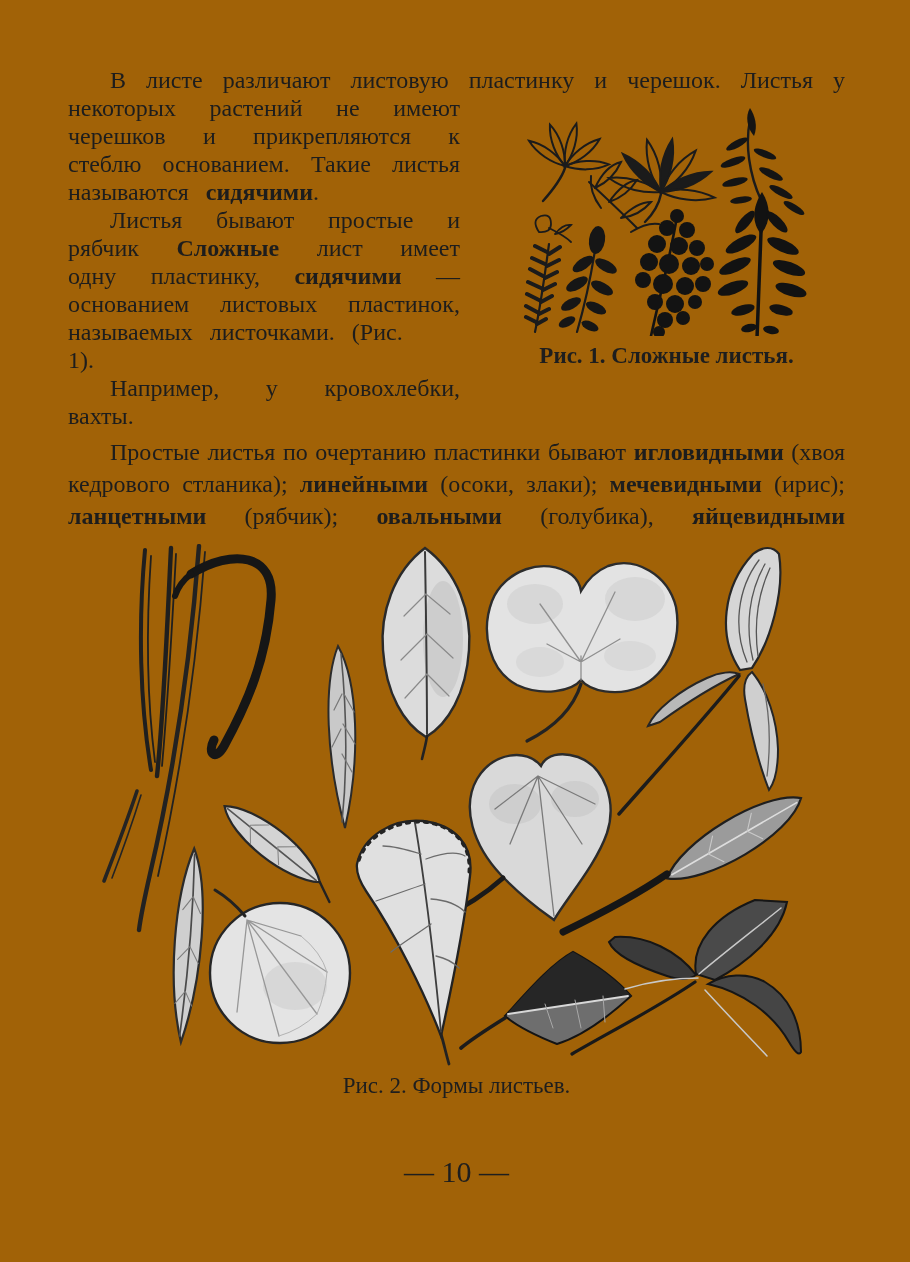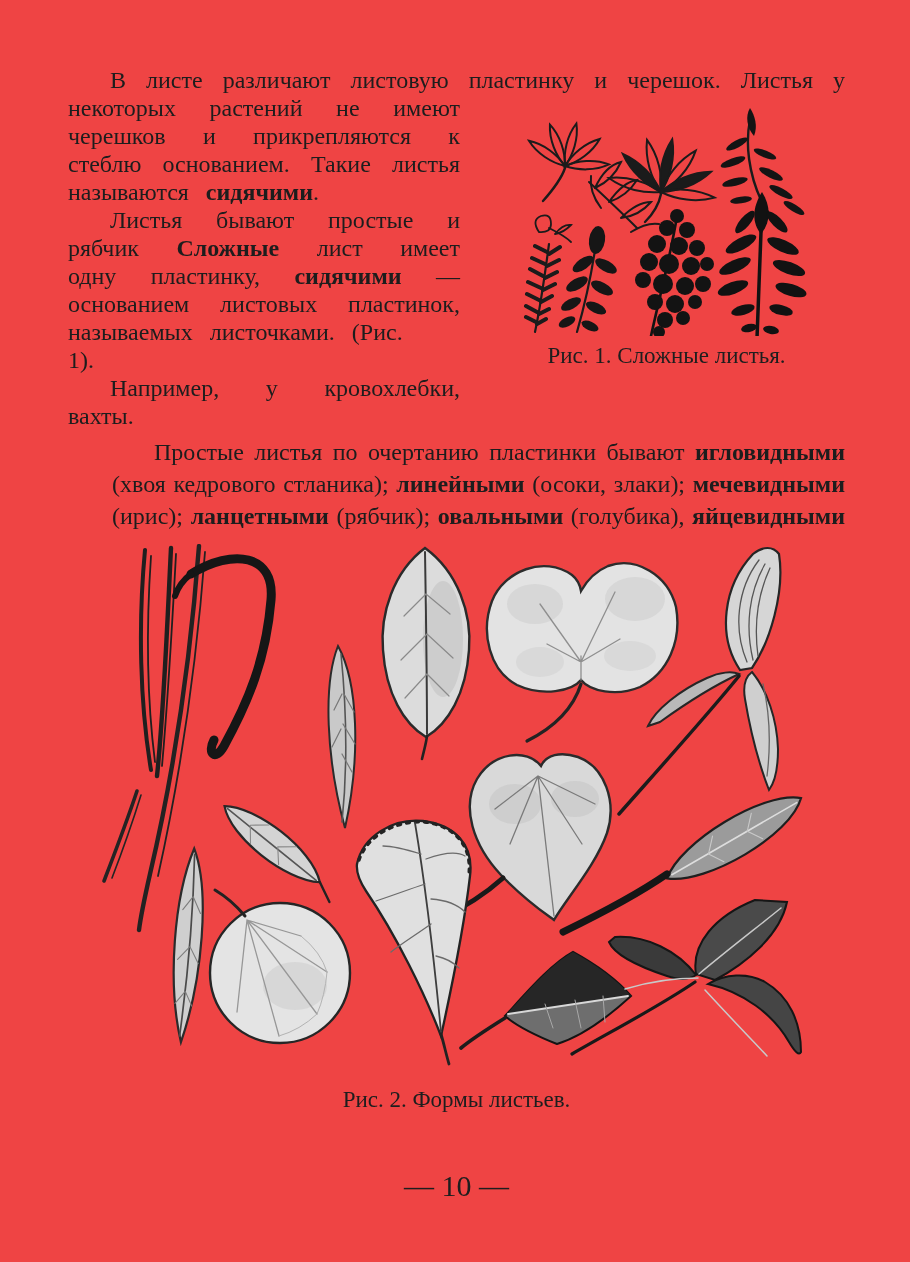--- a/index.html
+++ b/index.html
@@ -1,39 +1,39 @@
 <!DOCTYPE html>
 <html lang="ru"><head>
 <meta charset="utf-8">
 <style>
   html,body{margin:0;padding:0;background:#ffffff;}
   .page{
     position:relative;
     width:910px;height:1262px;
     box-sizing:border-box;
     padding:66px 65px 0 68px;
-    background:#ef4444;
+    background:#a16207;
     font-family:"Liberation Serif", serif;
     color:#1d1d1d;
     overflow:hidden;
   }
   .p{font-size:24px;line-height:28px;text-align:justify;margin:0;}
   .first-line{text-align-last:justify;text-indent:42px;}
   .indent{text-indent:42px;}
   .two-col{display:flex;align-items:flex-start;gap:19px;}
   .col-text{width:392px;word-spacing:11px;}
-  .fig-col{margin:0 0 4px 30px;width:315px;}
+  .fig-col{margin:0 0 4px 30px;width:315px;font-weight:bold;}
   .fig1-svg{display:block;margin-top:10px;}
   .caption{font-size:23px;line-height:28px;text-align:center;color:#1e1e1e;}
   .fig1-cap{margin-top:6px;}
-  .p4{margin-top:6px;line-height:32px;text-align-last:justify;margin-left:44px;}
+  .p4{margin-top:6px;line-height:32px;text-align-last:justify;}
   figure{margin:0;padding:0;}
   .fig2-wrap{margin:12px 0 0 27px;width:710px;}
   .fig2-svg{display:block;}
-  .caption2{margin-top:14px;}
+  .caption2{}
   .page-num{margin-top:58px;font-size:30px;line-height:28px;text-align:center;color:#1e1e1e;}
   b{font-weight:bold;}
 </style>
 </head>
 <body>
 
 <div class="page">
 
   <p class="p first-line"><span>В листе различают листовую пластинку и черешок. Листья у</span></p>
 

